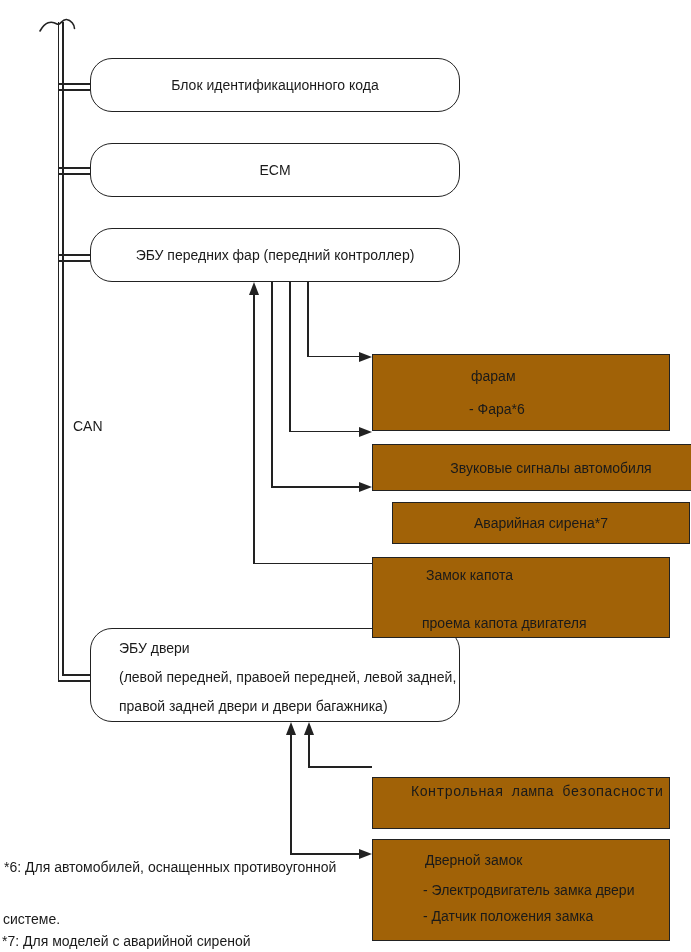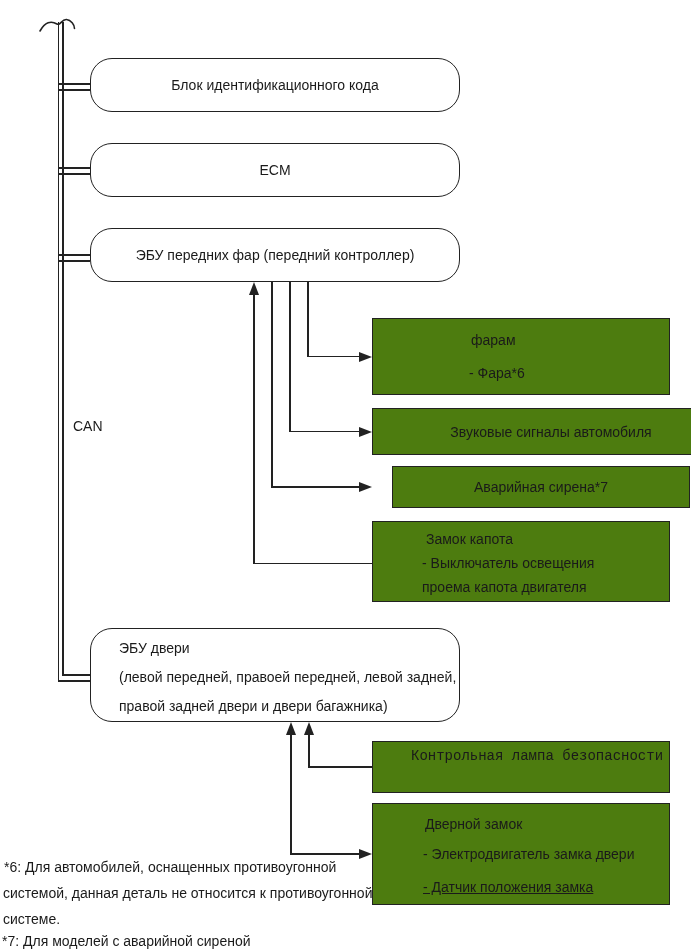--- a/index.html
+++ b/index.html
@@ -25,21 +25,22 @@
     border-radius: 22px;
     background: #ffffff;
     display: flex;
     align-items: center;
     justify-content: center;
     text-align: center;
   }
   .sbox {
     position: absolute;
     border: 1.5px solid #222222;
-    background: #4d7c0f;
+    background: #a16207;
+    margin-top: 36px;
   }
   .sbox.center {
     display: flex;
     align-items: center;
     justify-content: center;
     text-align: center;
   }
   .tline { position: absolute; white-space: nowrap; line-height: 16px; }
 
   .arrow-up {
@@ -104,32 +105,31 @@
   <div class="sbox center" style="left:372px; top:408px; width:358px; height:47px;">
     <span>Звуковые сигналы автомобиля</span>
   </div>
 
   <div class="sbox center" style="left:392px; top:466px; width:298px; height:42px;">
     <span>Аварийная сирена*7</span>
   </div>
 
   <div class="sbox" style="left:372px; top:521px; width:298px; height:81px;">
     <div class="tline" style="left:53px; top:9px;">Замок капота</div>
-    <div class="tline" style="left:49px; top:33px;">- Выключатель освещения</div>
     <div class="tline" style="left:49px; top:57px;">проема капота двигателя</div>
   </div>
 
   <div class="sbox" style="left:372px; top:741px; width:298px; height:52px;font-family:Liberation Mono, monospace;">
     <div class="tline" style="left:38px; top:6px;">Контрольная лампа безопасности</div>
   </div>
 
   <div class="sbox" style="left:372px; top:803px; width:298px; height:102px;">
     <div class="tline" style="left:52px; top:12px;">Дверной замок</div>
     <div class="tline" style="left:50px; top:42px;">- Электродвигатель замка двери</div>
-    <div class="tline" style="left:50px; top:75px;text-decoration:underline;">- Датчик положения замка</div>
+    <div class="tline" style="left:50px; top:68px;">- Датчик положения замка</div>
   </div>
 
   <div class="vline" style="left:307.25px; top:282px; height:75px;"></div>
   <div class="hline" style="left:307.25px; top:355.75px; width:54px;"></div>
   <div class="arrow-right" style="left:359px; top:351.5px;"></div>
 
   <div class="vline" style="left:289.25px; top:282px; height:150px;"></div>
   <div class="hline" style="left:289.25px; top:430.75px; width:72px;"></div>
   <div class="arrow-right" style="left:359px; top:426.5px;"></div>
 
@@ -144,17 +144,16 @@
   <div class="arrow-up" style="left:286px; top:722px;"></div>
   <div class="vline" style="left:290.25px; top:733px; height:122px;"></div>
   <div class="hline" style="left:290.25px; top:853.25px; width:71px;"></div>
   <div class="arrow-right" style="left:359px; top:849px;"></div>
 
   <div class="arrow-up" style="left:304px; top:722px;"></div>
   <div class="vline" style="left:308.25px; top:733px; height:34px;"></div>
   <div class="hline" style="left:308.25px; top:766.25px; width:64px;"></div>
 
   <div class="footnote" style="left:4px; top:859px;">*6: Для автомобилей, оснащенных противоугонной</div>
-  <div class="footnote" style="left:3px; top:885px;">системой, данная деталь не относится к противоугонной</div>
   <div class="footnote" style="left:3px; top:911px;">системе.</div>
   <div class="footnote" style="left:2px; top:933px;">*7: Для моделей с аварийной сиреной</div>
 
 </div>
 
 </body></html>

